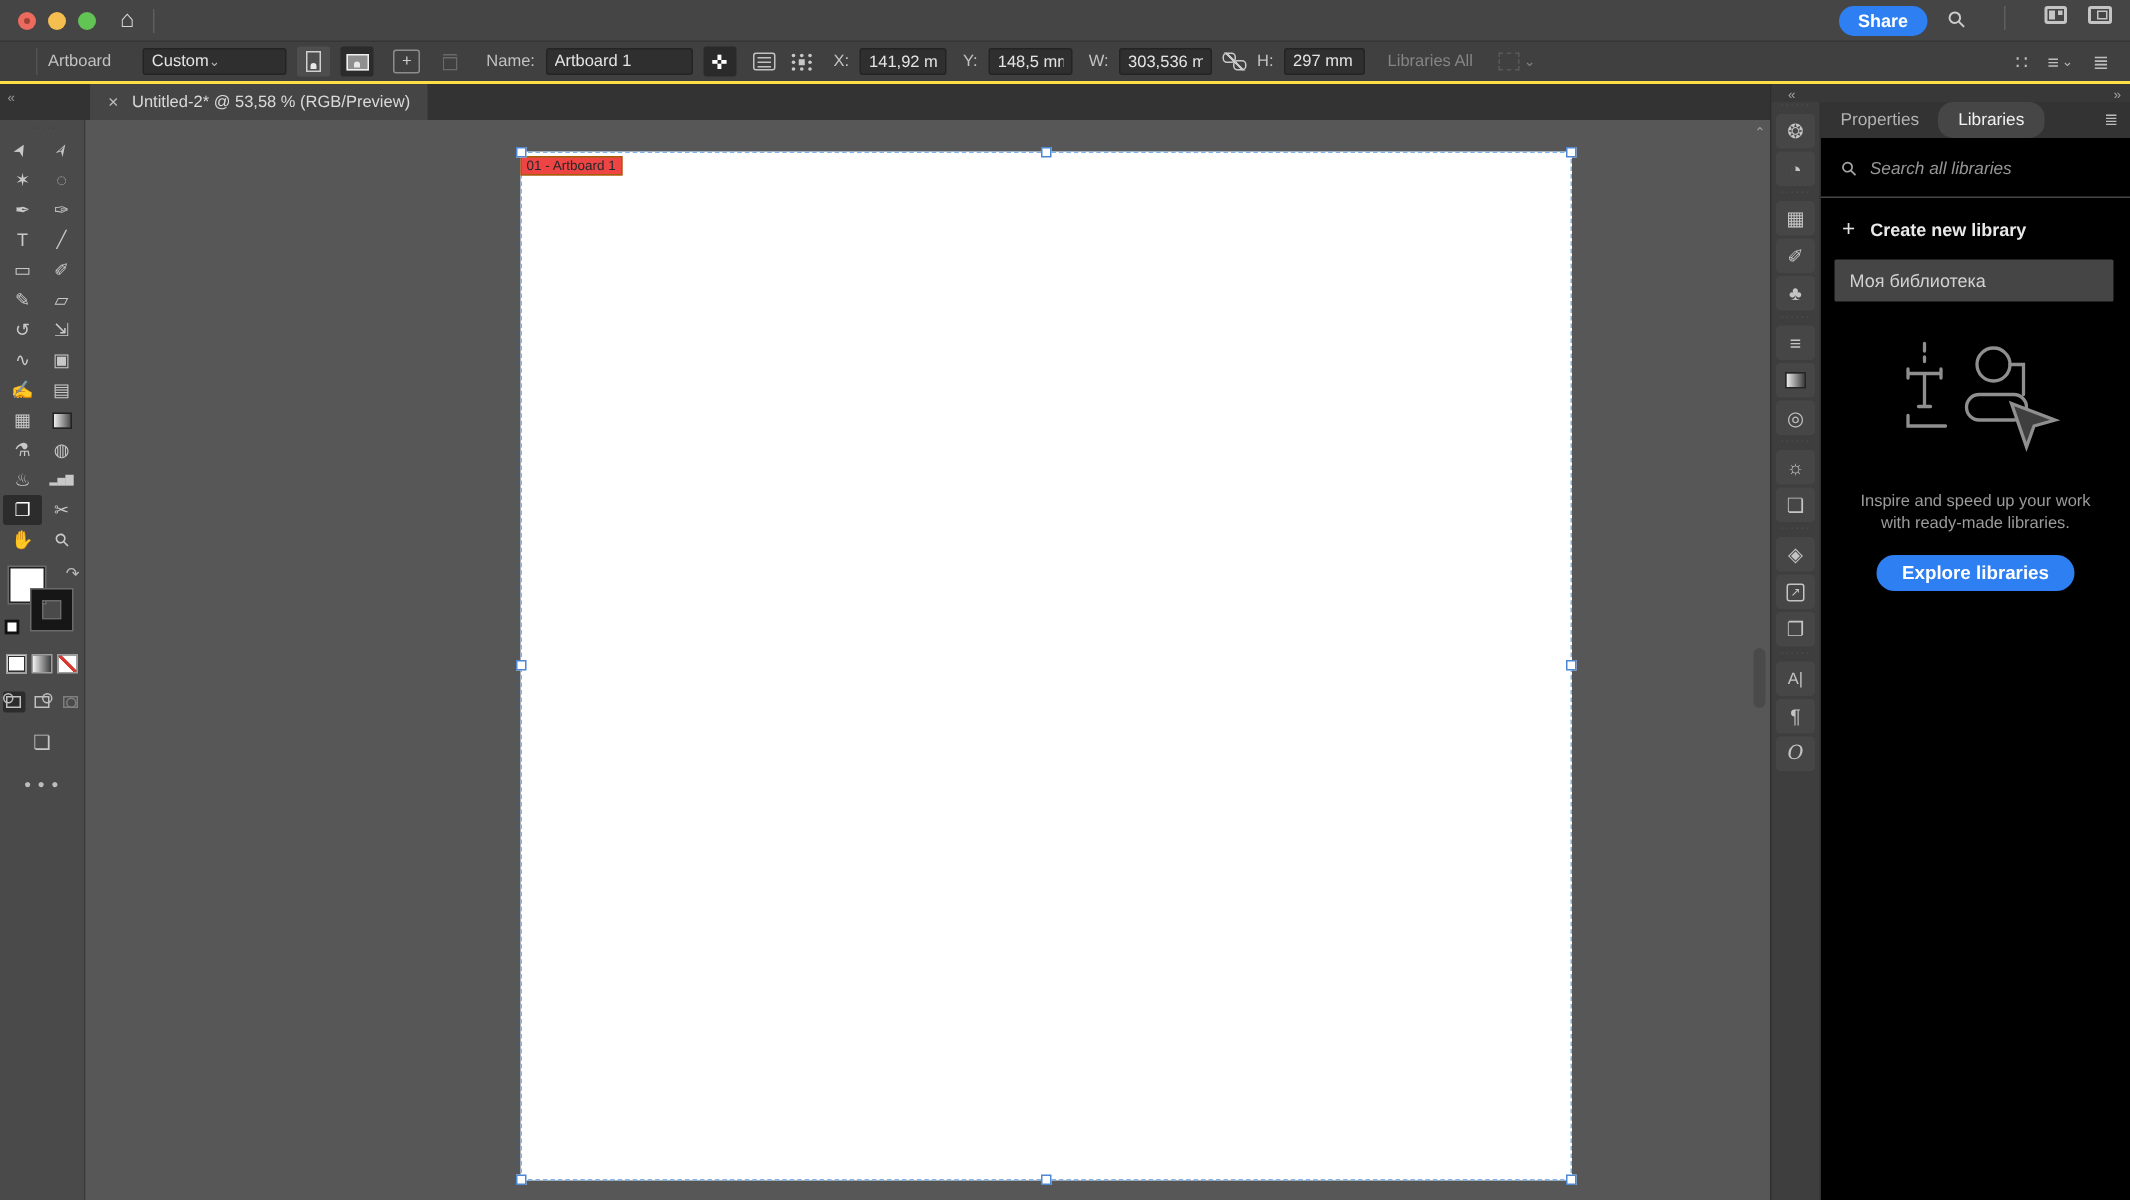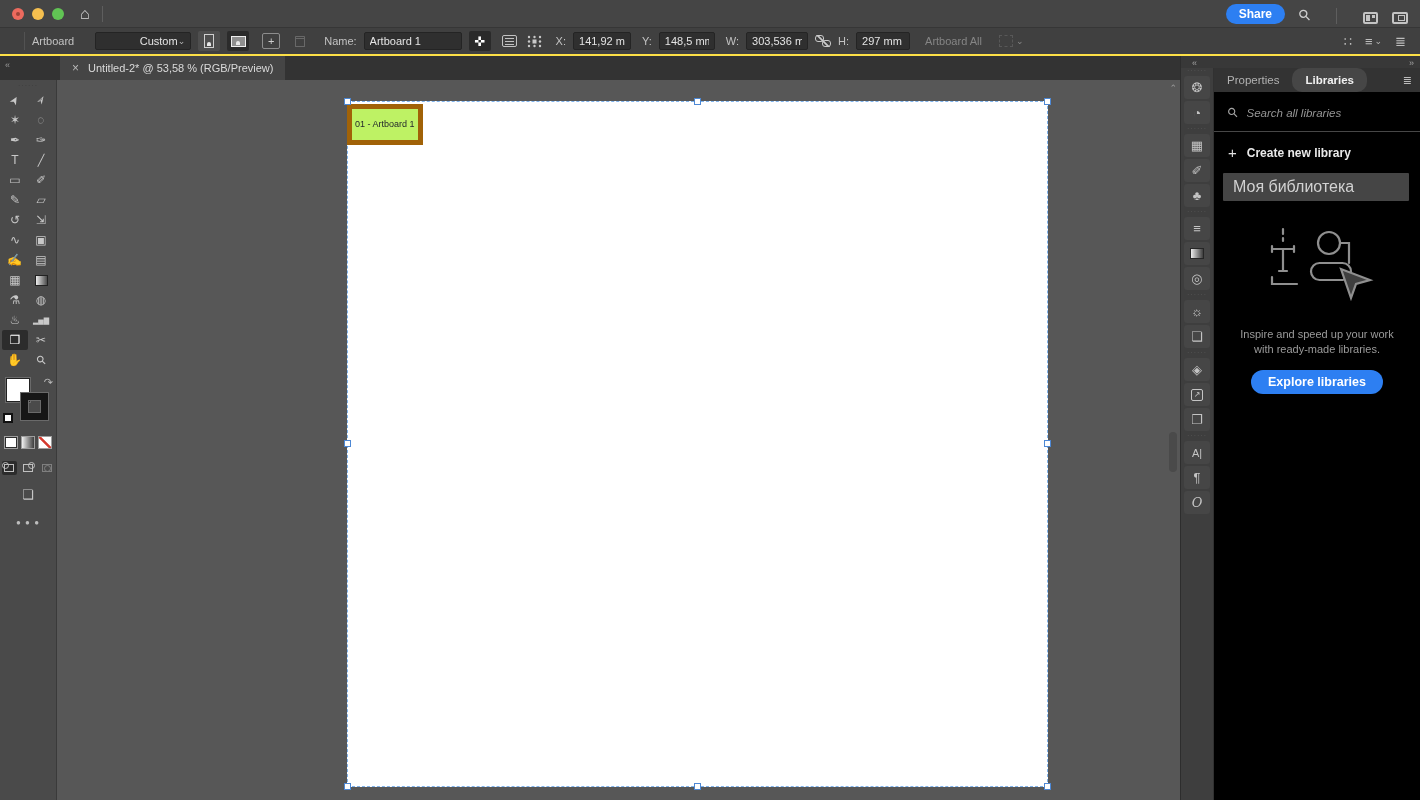--- a/index.html
+++ b/index.html
@@ -10,35 +10,35 @@
   .titlebar { height:28px; background:#454545; border-bottom:1px solid #363636; display:flex; align-items:center; padding:0 12px; position:relative; }
   .traffic { display:flex; gap:8px; }
   .tl { width:12px; height:12px; border-radius:50%; position:relative; }
   .tl-close { background:#ec6a5e; }
   .tl-close::after { content:''; position:absolute; left:4px; top:4px; width:4px; height:4px; border-radius:50%; background:#9d4338; }
   .tl-min { background:#f5bf4f; }
   .tl-zoom { background:#61c454; }
   .home-glyph { margin-left:16px; font-size:16px; color:#d6d6d6; line-height:1; }
   .tb-divider { width:1px; height:16px; background:#5e5e5e; margin:0 12px; }
   .tb-title { position:absolute; left:0; right:0; text-align:center; font-size:13px; color:#d2d2d2; pointer-events:none; }
-  .tb-right { margin-left:auto; display:flex; align-items:flex-end; gap:14px; }
+  .tb-right { margin-left:auto; display:flex; align-items:flex-start; gap:14px; }
   .share-btn { background:#2d7ff2; color:#fff; font-size:12px; font-weight:700; padding:3px 13px; border-radius:12px; }
   .search-glyph { font-size:15px; color:#cccccc; display:inline-block; transform:rotate(-45deg); }
   .win-icon1 { width:15px; height:12px; border:2px solid #c4c4c4; border-radius:2px; position:relative; }
   .win-icon1::before { content:''; position:absolute; left:1px; top:1px; width:4px; height:6px; background:#c4c4c4; }
   .win-icon1::after { content:''; position:absolute; right:1px; top:1px; width:3px; height:3px; background:#c4c4c4; }
   .win-icon2 { width:16px; height:12px; border:2px solid #c4c4c4; border-radius:2px; position:relative; }
   .win-icon2::after { content:''; position:absolute; right:1px; bottom:1px; width:5px; height:4px; border:1px solid #c4c4c4; }
 
   
   .controlbar { height:28px; background:#404040; border-bottom:2px solid #fde047; display:flex; align-items:center; padding:0 10px; font-size:11px; color:#c6c6c6; gap:7px; }
   .vdiv { width:1px; height:18px; background:#525252; }
   .cb-label { color:#c2c2c2; }
   .cb-field { background:#2f2f2f; border:1px solid #242424; border-radius:2px; height:18px; color:#e4e4e4; font-size:11px; padding:0 5px; font-family:"Liberation Sans",sans-serif; }
-  .preset { width:96px; display:flex; align-items:center; justify-content:flex-end; margin-left:14px; }
+  .preset { width:96px; display:flex; align-items:center; justify-content:flex-start; margin-left:14px; }
   .chev { font-size:9px; color:#b5b5b5; }
   .orient-btn { width:22px; height:20px; border-radius:2px; display:flex; align-items:center; justify-content:center; background:#4e4e4e; }
   .orient-btn.pressed { background:#2b2b2b; }
   .frame-portrait { width:10px; height:14px; border:1px solid #cfcfcf; position:relative; }
   .frame-landscape { width:15px; height:11px; border:1px solid #efefef; background:#8f8f8f; position:relative; }
   .frame-portrait::after, .frame-landscape::after { content:''; position:absolute; left:50%; bottom:1px; transform:translateX(-50%); width:4px; height:4px; border-radius:50% 50% 0 0; background:#e8e8e8; }
   .sq-btn { width:18px; height:16px; border:1px solid #8d8d8d; border-radius:2px; display:flex; align-items:center; justify-content:center; color:#cfcfcf; font-size:11px; line-height:1; }
   .trash { width:10px; height:11px; border:1px solid #9b9b9b; border-top:3px double #9b9b9b; border-radius:1px; opacity:.45; }
   .name-input { width:98px; }
   .move-btn { width:22px; height:20px; background:#2a2a2a; border-radius:2px; display:flex; align-items:center; justify-content:center; color:#fff; font-size:13px; }
@@ -103,21 +103,21 @@
   .screenmode-glyph { margin-top:12px; color:#c6c6c6; font-size:13px; }
   .ellipsis-glyph { margin-top:16px; color:#bdbdbd; font-size:8px; letter-spacing:1px; }
 
   
   .canvasarea { flex:1; position:relative; background:#575757; overflow:hidden; }
   .artboard { position:absolute; left:290px; top:21px; width:701px; height:686px; background:#ffffff; border:1px dashed #7fb3ec; }
   .handle { position:absolute; width:7px; height:7px; background:#fff; border:1px solid #4d88d5; }
   .h-tl { left:-4px; top:-4px; } .h-tm { left:calc(50% - 4px); top:-4px; } .h-tr { right:-4px; top:-4px; }
   .h-ml { left:-4px; top:calc(50% - 4px); } .h-mr { right:-4px; top:calc(50% - 4px); }
   .h-bl { left:-4px; bottom:-4px; } .h-bm { left:calc(50% - 4px); bottom:-4px; } .h-br { right:-4px; bottom:-4px; }
-  .ab-label { position:absolute; left:-1px; top:2px; background:#bef264; border:5px solid #a16207; color:#24282c; font-size:9px; line-height:11px; padding:10px 3px; white-space:nowrap; }
+  .ab-label { position:absolute; left:-1px; top:2px; background:#ef4444; border:1px solid #a16207; color:#24282c; font-size:9px; line-height:11px; padding:0 3px; white-space:nowrap; }
   .scroll-up { position:absolute; right:3px; top:3px; color:#9c9c9c; font-size:9px; }
   .vscroll-thumb { position:absolute; right:3px; top:352px; width:8px; height:40px; background:#4a4a4a; border-radius:4px; }
 
   
   .dock { width:240px; flex:none; display:flex; flex-direction:column; background:#383838; border-left:1px solid #2d2d2d; }
   .dock-header { height:12px; position:relative; background:#383838; flex:none; }
   .dock-collapse { position:absolute; left:11px; top:2px; font-size:9px; color:#a2a2a2; letter-spacing:-1px; }
   .dock-expand { position:absolute; right:7px; top:2px; font-size:9px; color:#a2a2a2; letter-spacing:-1px; }
   .dock-body { display:flex; flex:1; min-height:0; }
   .strip { width:33px; background:#3e3e3e; border-right:1px solid #313131; display:flex; flex-direction:column; align-items:center; padding-top:1px; flex:none; }
@@ -126,29 +126,29 @@
   .sdiv { color:#565656; font-size:7px; letter-spacing:1px; line-height:7px; height:8px; }
   [data-name="panel-gradient"] .glyph { width:14px; height:11px; background:linear-gradient(90deg,#ededed,#3d3d3d); border:1px solid #262626; }
   [data-name="panel-export"] .glyph { width:12px; height:12px; border:1px solid #c4c4c4; border-radius:2px; font-size:8px; line-height:10px; text-align:center; }
   [data-name="panel-opentype"] .glyph { font-style:italic; font-family:"DejaVu Serif",serif; font-size:13px; }
   [data-name="panel-character"] .glyph { font-size:11px; letter-spacing:0; }
   [data-name="panel-color-guide"] .glyph { font-size:14px; }
 
   .panel { flex:1; display:flex; flex-direction:column; background:#000000; min-width:0; }
   .panel-tabs { height:24px; background:#333333; display:flex; align-items:stretch; position:relative; flex:none; }
   .ptab { display:flex; align-items:center; padding:0 13px; font-size:11.5px; color:#b2b2b2; }
-  .ptab.active { background:#464646; color:#f1f1f1; font-weight:700;border-radius:10px; }
+  .ptab.active { background:#464646; color:#f1f1f1; font-weight:400;border-radius:10px; }
   .panel-menu { position:absolute; right:8px; top:7px; color:#bcbcbc; font-size:11px; line-height:1; }
   .search-row { display:flex; align-items:center; gap:9px; padding:13px 14px 11px 14px; border-bottom:1px solid #474747; }
   .search-row .search-glyph { font-size:13px; color:#a5a5a5; }
   .search-input { background:transparent; border:none; outline:none; color:#d5d5d5; font-size:11.5px; width:150px; font-family:"Liberation Sans",sans-serif; }
   .search-input::placeholder { color:#969696; font-style:italic; }
   .create-row { display:flex; align-items:center; gap:10px; padding:13px 14px; color:#e9e9e9; font-size:12px; font-weight:700; }
   .plus-glyph { font-size:15px; font-weight:400; color:#e0e0e0; line-height:1; }
-  .lib-item { margin:0 11px 0 9px; height:28px; background:#454545; display:flex; align-items:center; padding:0 10px; color:#d2d2d2; font-size:16px; border-radius:1px; }
+  .lib-item { margin:0 11px 0 9px; height:28px; background:#454545; display:flex; align-items:center; padding:0 10px; color:#d2d2d2; font-size:12px; border-radius:1px; }
   .empty-state { display:flex; flex-direction:column; align-items:center; margin-top:26px; }
   .empty-text { margin-top:20px; text-align:center; color:#9b9b9b; font-size:11px; line-height:15px; }
   .explore-btn { margin-top:13px; background:#2d7ff2; color:#fff; font-size:12.5px; font-weight:700; padding:5px 17px; border-radius:14px; }
 </style>
 </head>
 <body>
 
 <div class="titlebar" data-name="titlebar">
   <div class="traffic" data-name="traffic-lights">
     <span class="tl tl-close" data-name="close-window-button"></span>
@@ -200,21 +200,21 @@
   </svg>
   <span class="cb-label" style="margin-left:6px" data-name="x-label">X:</span>
   <input class="cb-field num-x" data-name="x-input" value="141,92 mm" style="">
   <span class="cb-label" style="margin-left:4px" data-name="y-label">Y:</span>
   <input class="cb-field num-y" data-name="y-input" value="148,5 mm" style="">
   <span class="cb-label" style="margin-left:4px" data-name="w-label">W:</span>
   <input class="cb-field num-w" data-name="width-input" value="303,536 mm" style="">
   <span class="chain" data-name="unlink-dimensions-icon"></span>
   <span class="cb-label" data-name="h-label">H:</span>
   <input class="cb-field num-h" data-name="height-input" value="297 mm" style="">
-  <span class="rearrange" data-name="rearrange-all-button">Artboard All</span>
+  <span class="rearrange" data-name="rearrange-all-button">Libraries All</span>
   <span style="display:flex;align-items:center;gap:3px;margin-left:10px;opacity:.6">
     <span class="dashed-box" data-name="artboard-preset-icon"></span>
     <span class="chev" data-name="chevron-down-icon">⌄</span>
   </span>
   <span class="cb-right" data-name="controlbar-right-icons">
       <span class="ricon" data-name="arrange-documents-icon">∷</span>
       <span class="ricon" data-name="workspace-switcher-icon">≡<span class="chev" data-name="chevron-down-icon">⌄</span></span>
       <span class="ricon" data-name="control-menu-icon">≣</span>
     </span>
 </div>

